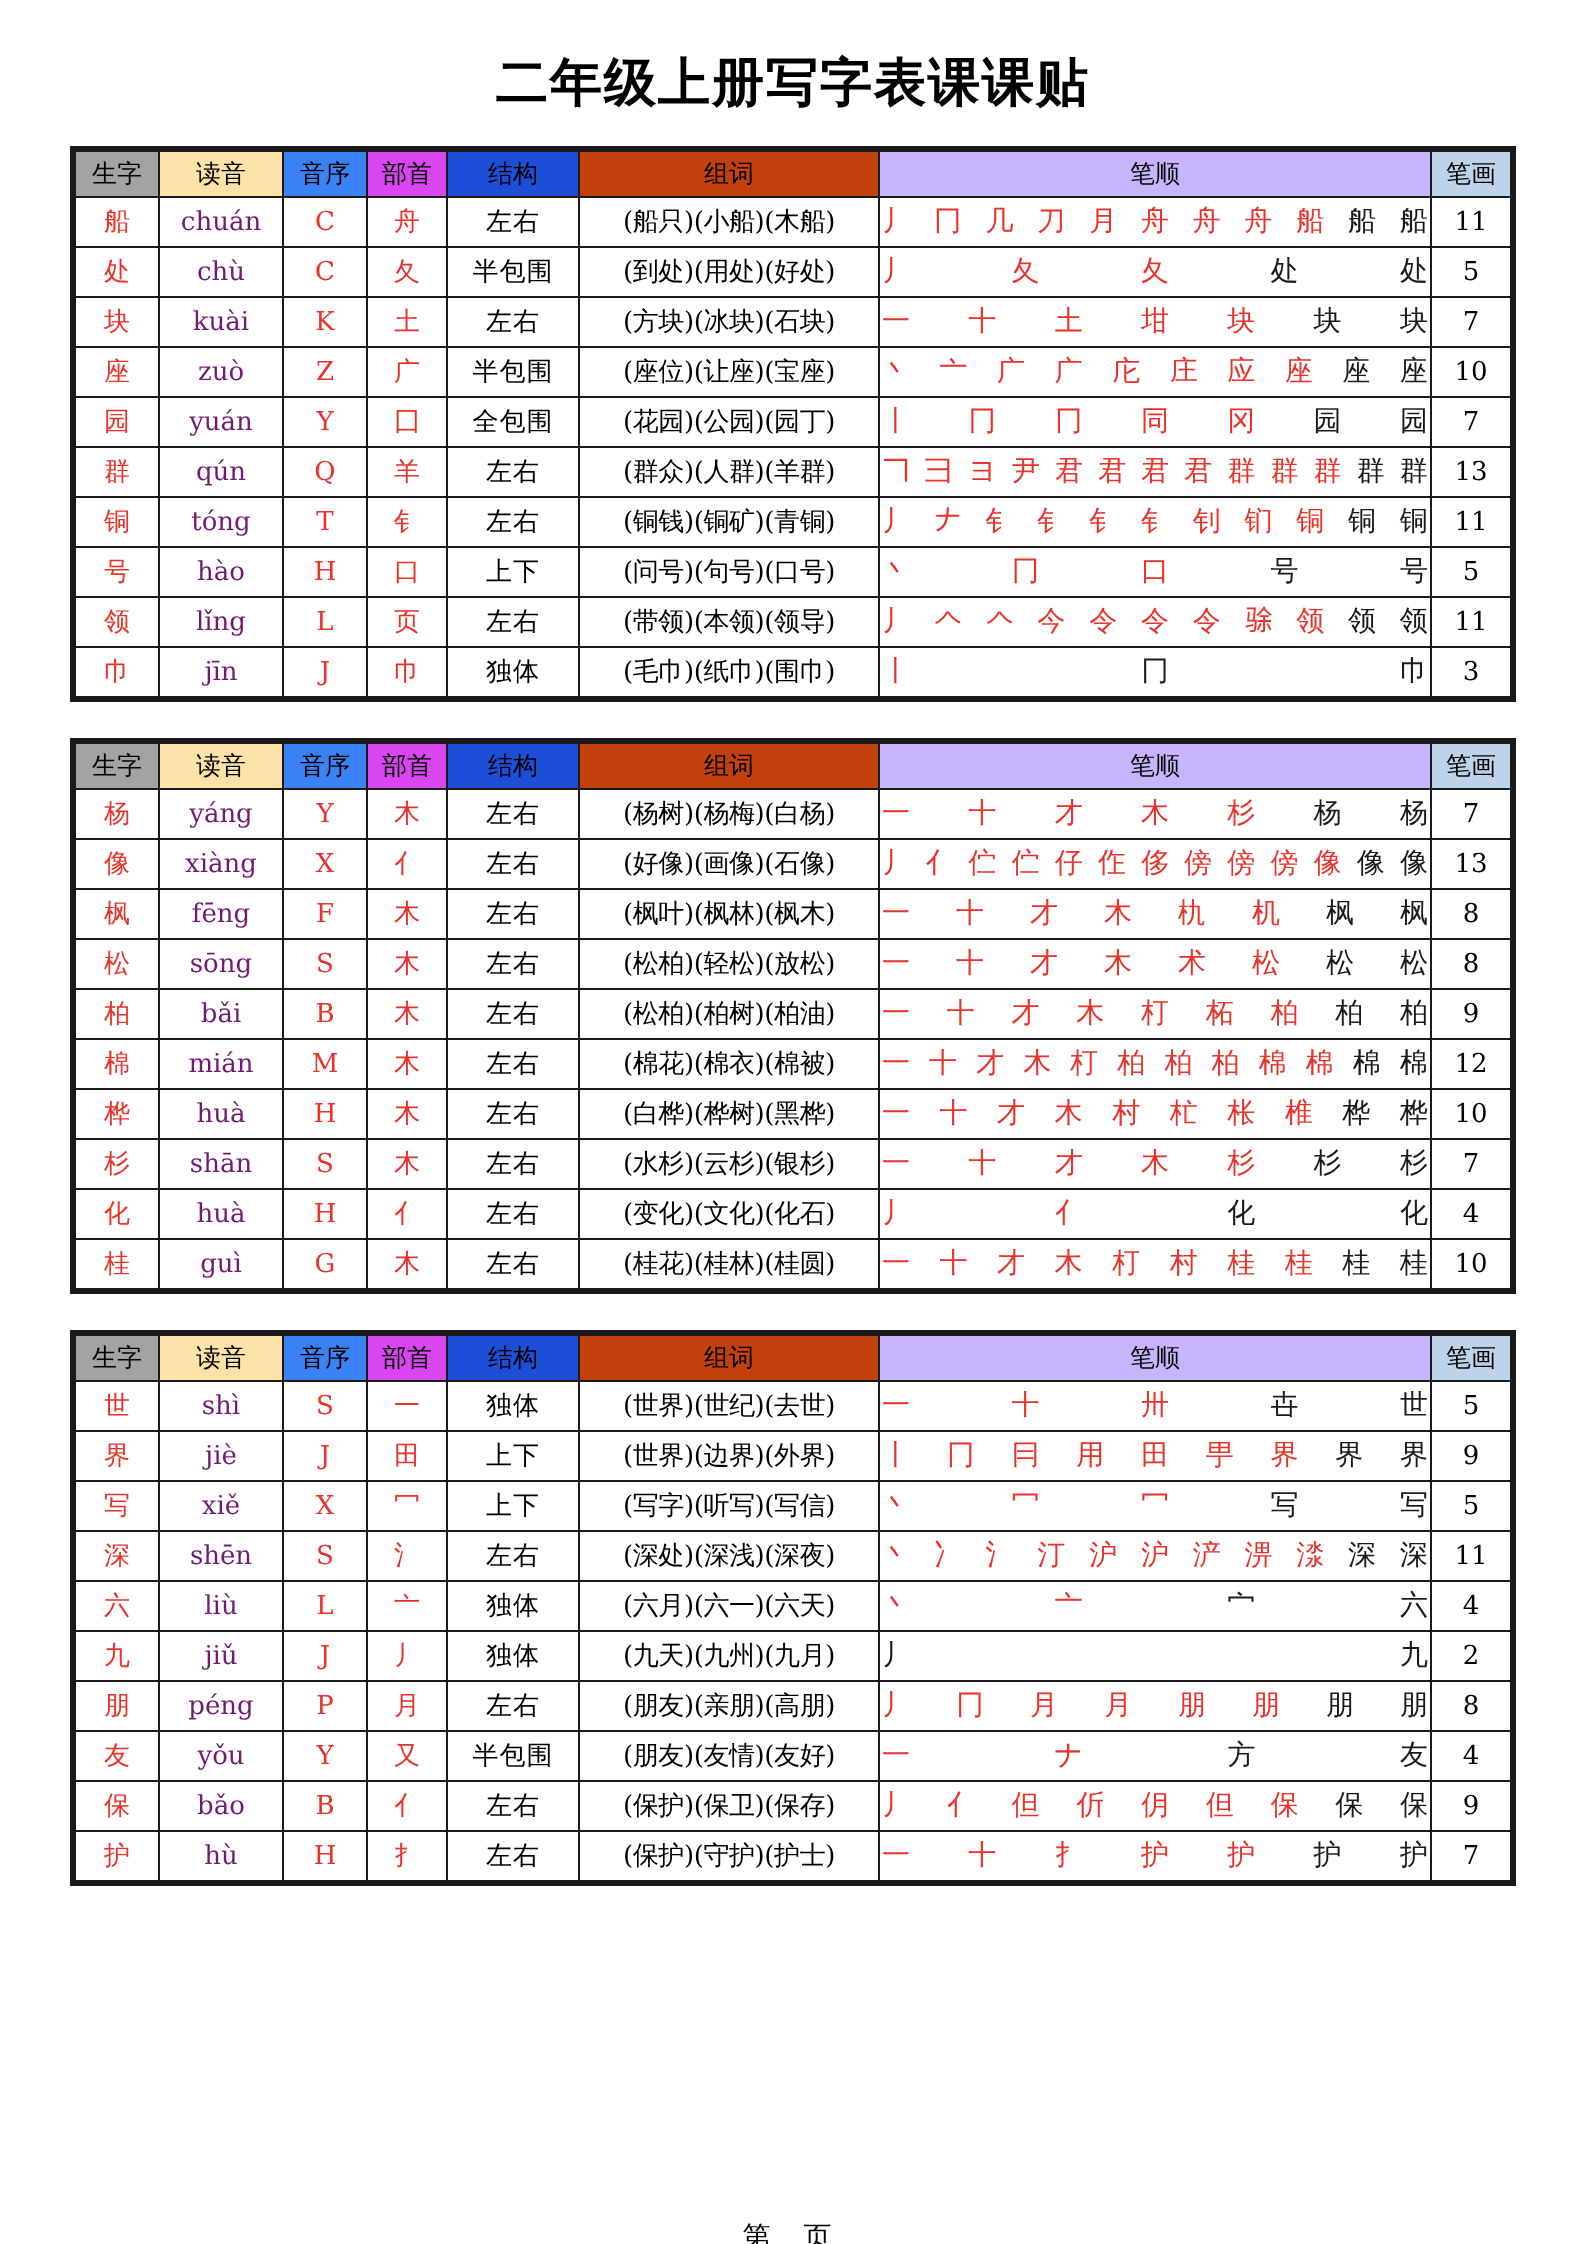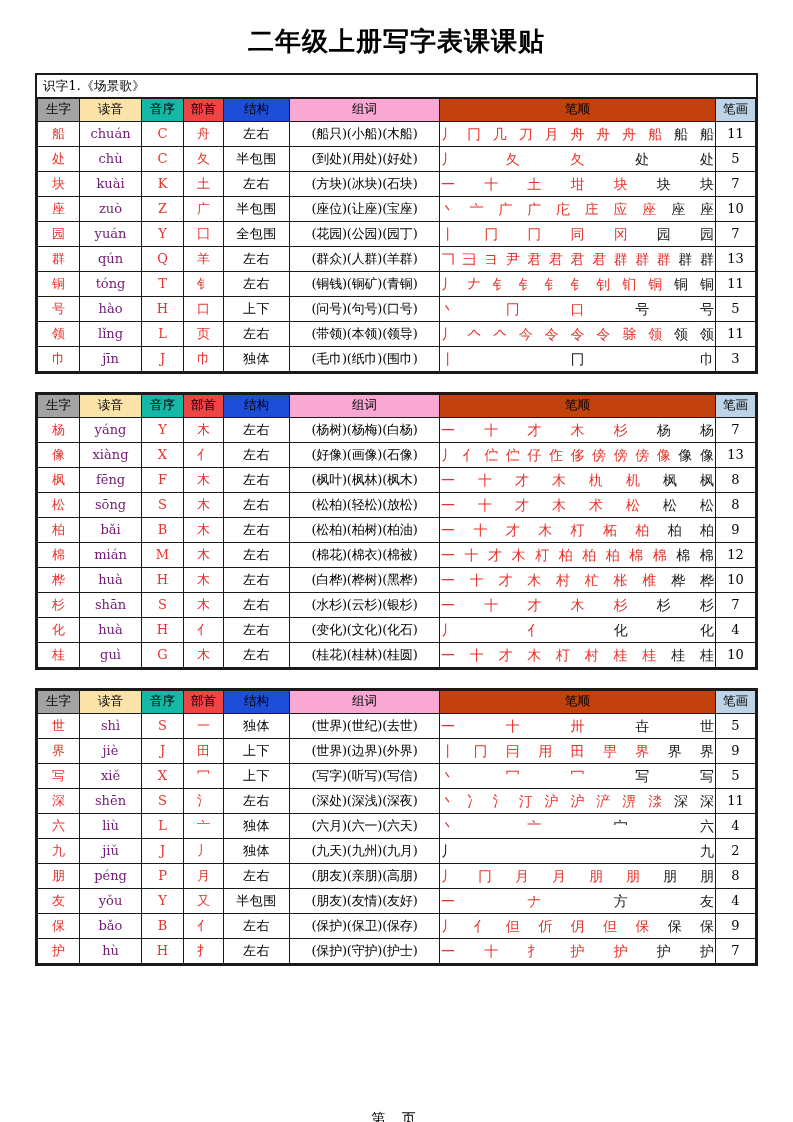--- a/index.html
+++ b/index.html
@@ -60,25 +60,25 @@
     white-space: nowrap;
   }
   table.wtable th {
     font-weight: normal;
     font-size: 12.5px;
     height: 22px;
   }
   
   th.h-sz   { background: #a3a3a3; margin-top: 24px; }
   th.h-dy   { background: #fbe2a8; margin-top: 47px; }
-  th.h-yx   { background: #14b8a6; }
-  th.h-bs   { background: #ef4444; }
+  th.h-yx   { background: #3b82f6; }
+  th.h-bs   { background: #d946ef; }
   th.h-jg   { background: #1d4ed8; }
-  th.h-zc   { background: #f9a8d4; }
-  th.h-bsh  { background: #c2410c; }
+  th.h-zc   { background: #c2410c; }
+  th.h-bsh  { background: #c4b5fd; }
   th.h-bh   { background: #bdd3e8; }
 
   
   col.c-sz  { width: 42px; }
   col.c-dy  { width: 62px; }
   col.c-yx  { width: 42px; }
   col.c-bs  { width: 40px; }
   col.c-jg  { width: 66px; }
   col.c-zc  { width: 150px; }
   col.c-bsh { width: auto; }
@@ -153,21 +153,20 @@
 </style>
 </head>
 <body>
 
 <div class="page">
 
   <div class="doc-title">二年级上册写字表课课贴</div>
 
   <div id="sections-host">
       <div class="section">
-        <div class="section-caption">识字1.《场景歌》</div>
         <table class="wtable">
           <colgroup>
             <col class="c-sz">
             <col class="c-dy">
             <col class="c-yx">
             <col class="c-bs">
             <col class="c-jg">
             <col class="c-zc">
             <col class="c-bsh">
             <col class="c-bh">

